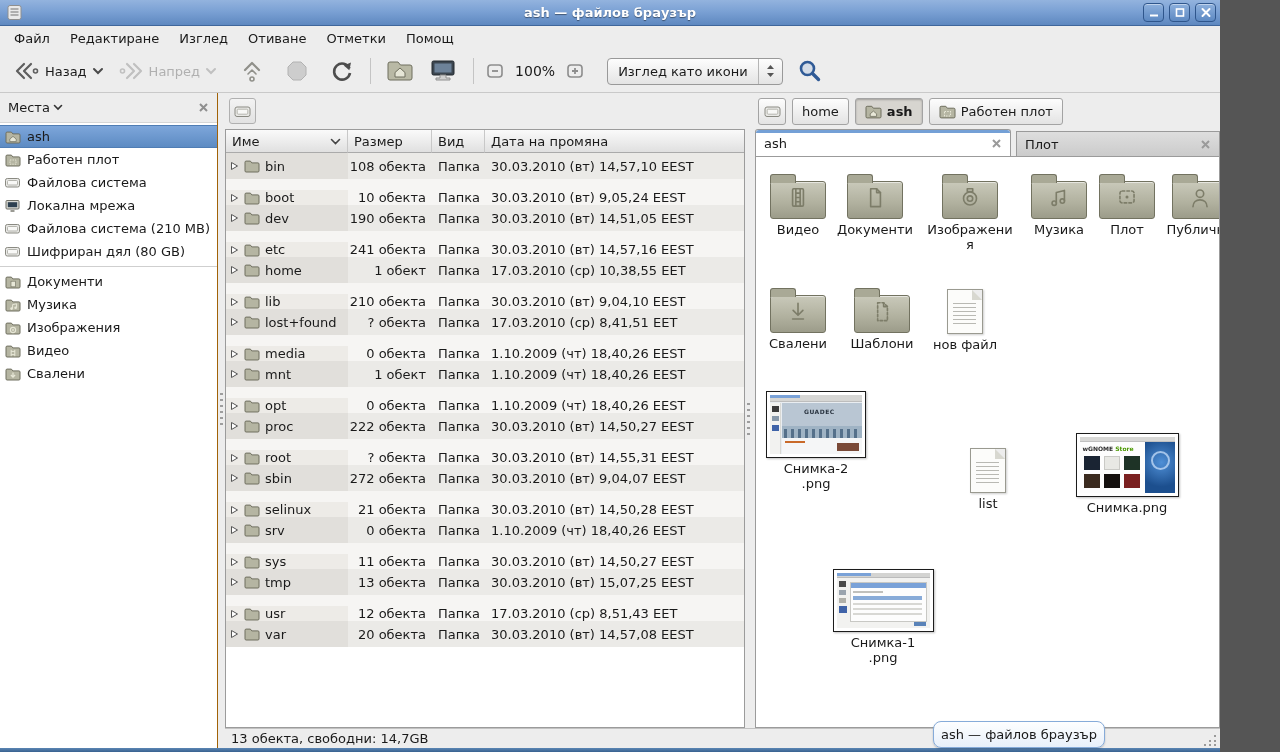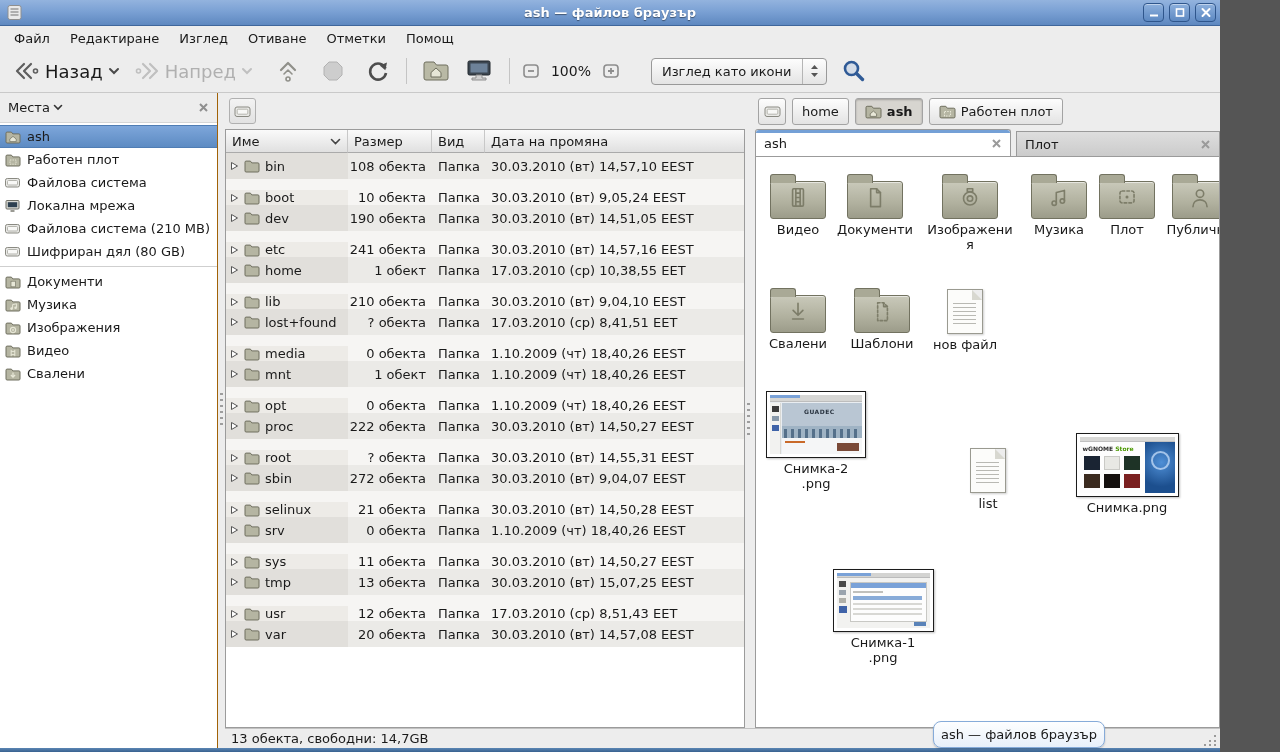--- a/index.html
+++ b/index.html
@@ -13,26 +13,26 @@
   .winbtns{margin-left:auto;display:flex;gap:5px;position:relative;}
   .winbtn{width:21px;height:19px;border:1px solid #2f568c;border-radius:4px;background:linear-gradient(180deg,#8db0dd,#5d89c2);display:flex;align-items:center;justify-content:center;box-shadow:inset 0 1px 0 rgba(255,255,255,.45);}
 
   
   .menubar{height:24px;background:#ededed;display:flex;align-items:center;padding:0 4px;}
   .menu-item{padding:2px 10px;}
 
   
   .toolbar{height:43px;background:#ededed;border-bottom:1px solid #c9c9c9;display:flex;align-items:center;padding:0 8px;gap:2px;}
   .tbtn{display:flex;align-items:center;gap:5px;padding:4px 6px;border-radius:3px;}
-  .tbtn .lbl{font-size:18px;}
+  .tbtn .lbl{font-size:13px;}
   .tbtn.disabled .lbl{color:#b0b0b0;}
   .tsep{width:1px;height:26px;background:#c4c4c4;margin:0 7px;}
   .zoombtn{width:24px;height:24px;display:flex;align-items:center;justify-content:center;}
   .zoomlevel{margin:0 6px;font-size:14px;}
-  .viewselect{height:27px;margin-left:26px;border:1px solid #999;border-radius:4px;background:linear-gradient(180deg,#fdfdfd,#e4e4e4);display:flex;align-items:center;}
+  .viewselect{height:27px;margin-left:18px;border:1px solid #999;border-radius:4px;background:linear-gradient(180deg,#fdfdfd,#e4e4e4);display:flex;align-items:center;}
   .viewselect .vs-label{padding:0 10px;min-width:140px;}
   .viewselect .vs-spin{border-left:1px solid #b5b5b5;height:100%;display:flex;flex-direction:column;align-items:center;justify-content:center;padding:0 7px;gap:2px;}
   .searchbtn{margin-left:10px;width:30px;height:30px;display:flex;align-items:center;justify-content:center;}
 
   
   .main{display:flex;height:655px;}
   .sidebar{width:218px;display:flex;flex-direction:column;border-right:1px solid #a16207;background:#fff;}
   .side-header{height:30px;background:#ededed;display:flex;align-items:center;padding:0 8px;border-bottom:1px solid #d6d6d6;flex:none;}
   .side-header .sh-title{display:flex;align-items:center;gap:3px;}
   .side-close{margin-left:auto;}

